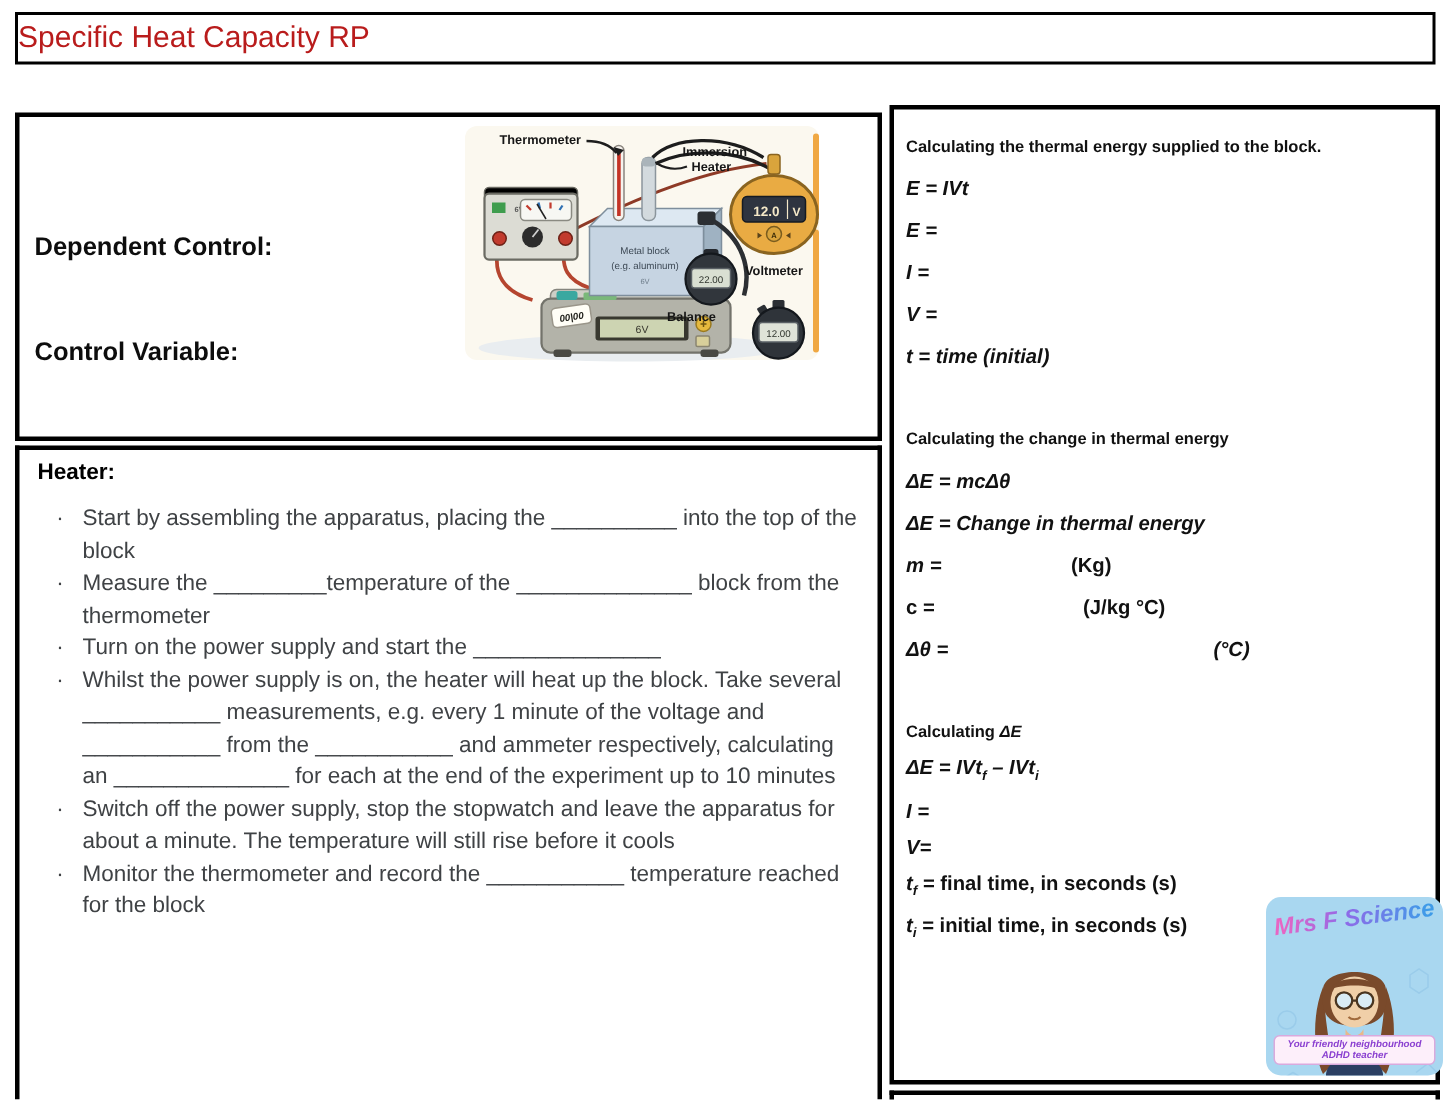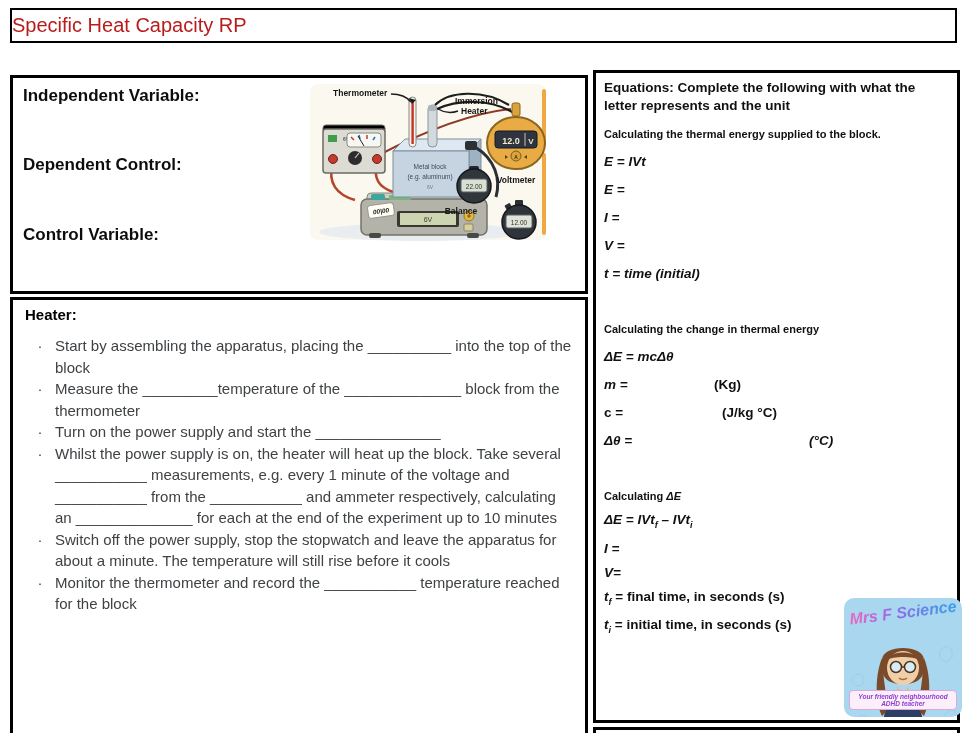--- a/index.html
+++ b/index.html
@@ -63,21 +63,20 @@
   svg text { font-family:"Liberation Sans", sans-serif; }
 </style>
 </head>
 <body>
 
 <div class="abs title-box">
   <span>Specific Heat Capacity RP</span>
 </div>
 
 <div class="abs vars-box">
-  <div class="var-label var-1">Independent Variable:</div>
   <div class="var-label var-2">Dependent Control:</div>
   <div class="var-label var-3">Control Variable:</div>
 
   <div class="apparatus-wrap">
     <svg width="240" height="160" viewBox="0 0 240 160">
       <rect x="1" y="1" width="236" height="156" rx="8" fill="#fbf8ef"></rect>
       <ellipse cx="112" cy="149" rx="102" ry="9" fill="#e9edf0"></ellipse>
       <rect x="233" y="6" width="4" height="58" rx="2" fill="#f0a843"></rect>
       <rect x="233" y="70" width="4" height="82" rx="2" fill="#f0a843"></rect>
 
@@ -209,31 +208,31 @@
         <span class="li-text">Switch off the power supply, stop the stopwatch and leave the apparatus for about a minute. The temperature will still rise before it cools</span>
       </li>
     <li>
         <span class="bullet">·</span>
         <span class="li-text">Monitor the thermometer and record the ___________ temperature reached for the block</span>
       </li>
   </ul>
 </div>
 
 <div class="abs eq-box">
-  <div class="eq-head">Equations: Complete the following with what the letter represents and the unit</div>
 
   <div class="eq-sec-title">Calculating the thermal energy supplied  to the block.</div>
   <div class="eq-line">E = IVt</div>
   <div class="eq-line">E =</div>
   <div class="eq-line">I =</div>
   <div class="eq-line">V =</div>
   <div class="eq-line">t = time (initial)</div>
 
   <div class="eq-sec-title gap">Calculating the change in thermal energy</div>
   <div class="eq-line">ΔE = mcΔθ</div>
+  <div class="eq-line">ΔE = Change in thermal energy</div>
   <div class="eq-line"><span class="eq-label w-m">m =</span><span class="upright">(Kg)</span></div>
   <div class="eq-line"><span class="eq-label w-c upright">c =</span><span class="upright">(J/kg °C)</span></div>
   <div class="eq-line"><span class="eq-label w-th">Δθ =</span><span>(°C)</span></div>
 
   <div class="eq-sec-title gap"><span>Calculating </span><span style="font-style:italic">ΔE</span></div>
   <div class="eq-line tight"><span>ΔE = IVt</span><sub>f</sub><span> – IVt</span><sub>i</sub></div>
   <div class="eq-line tight">I =</div>
   <div class="eq-line tight">V=</div>
   <div class="eq-line tight"><span>t</span><sub>f</sub><span class="upright"> = final time, in seconds (s)</span></div>
   <div class="eq-line tight"><span>t</span><sub>i</sub><span class="upright"> = initial time, in seconds (s)</span></div>

